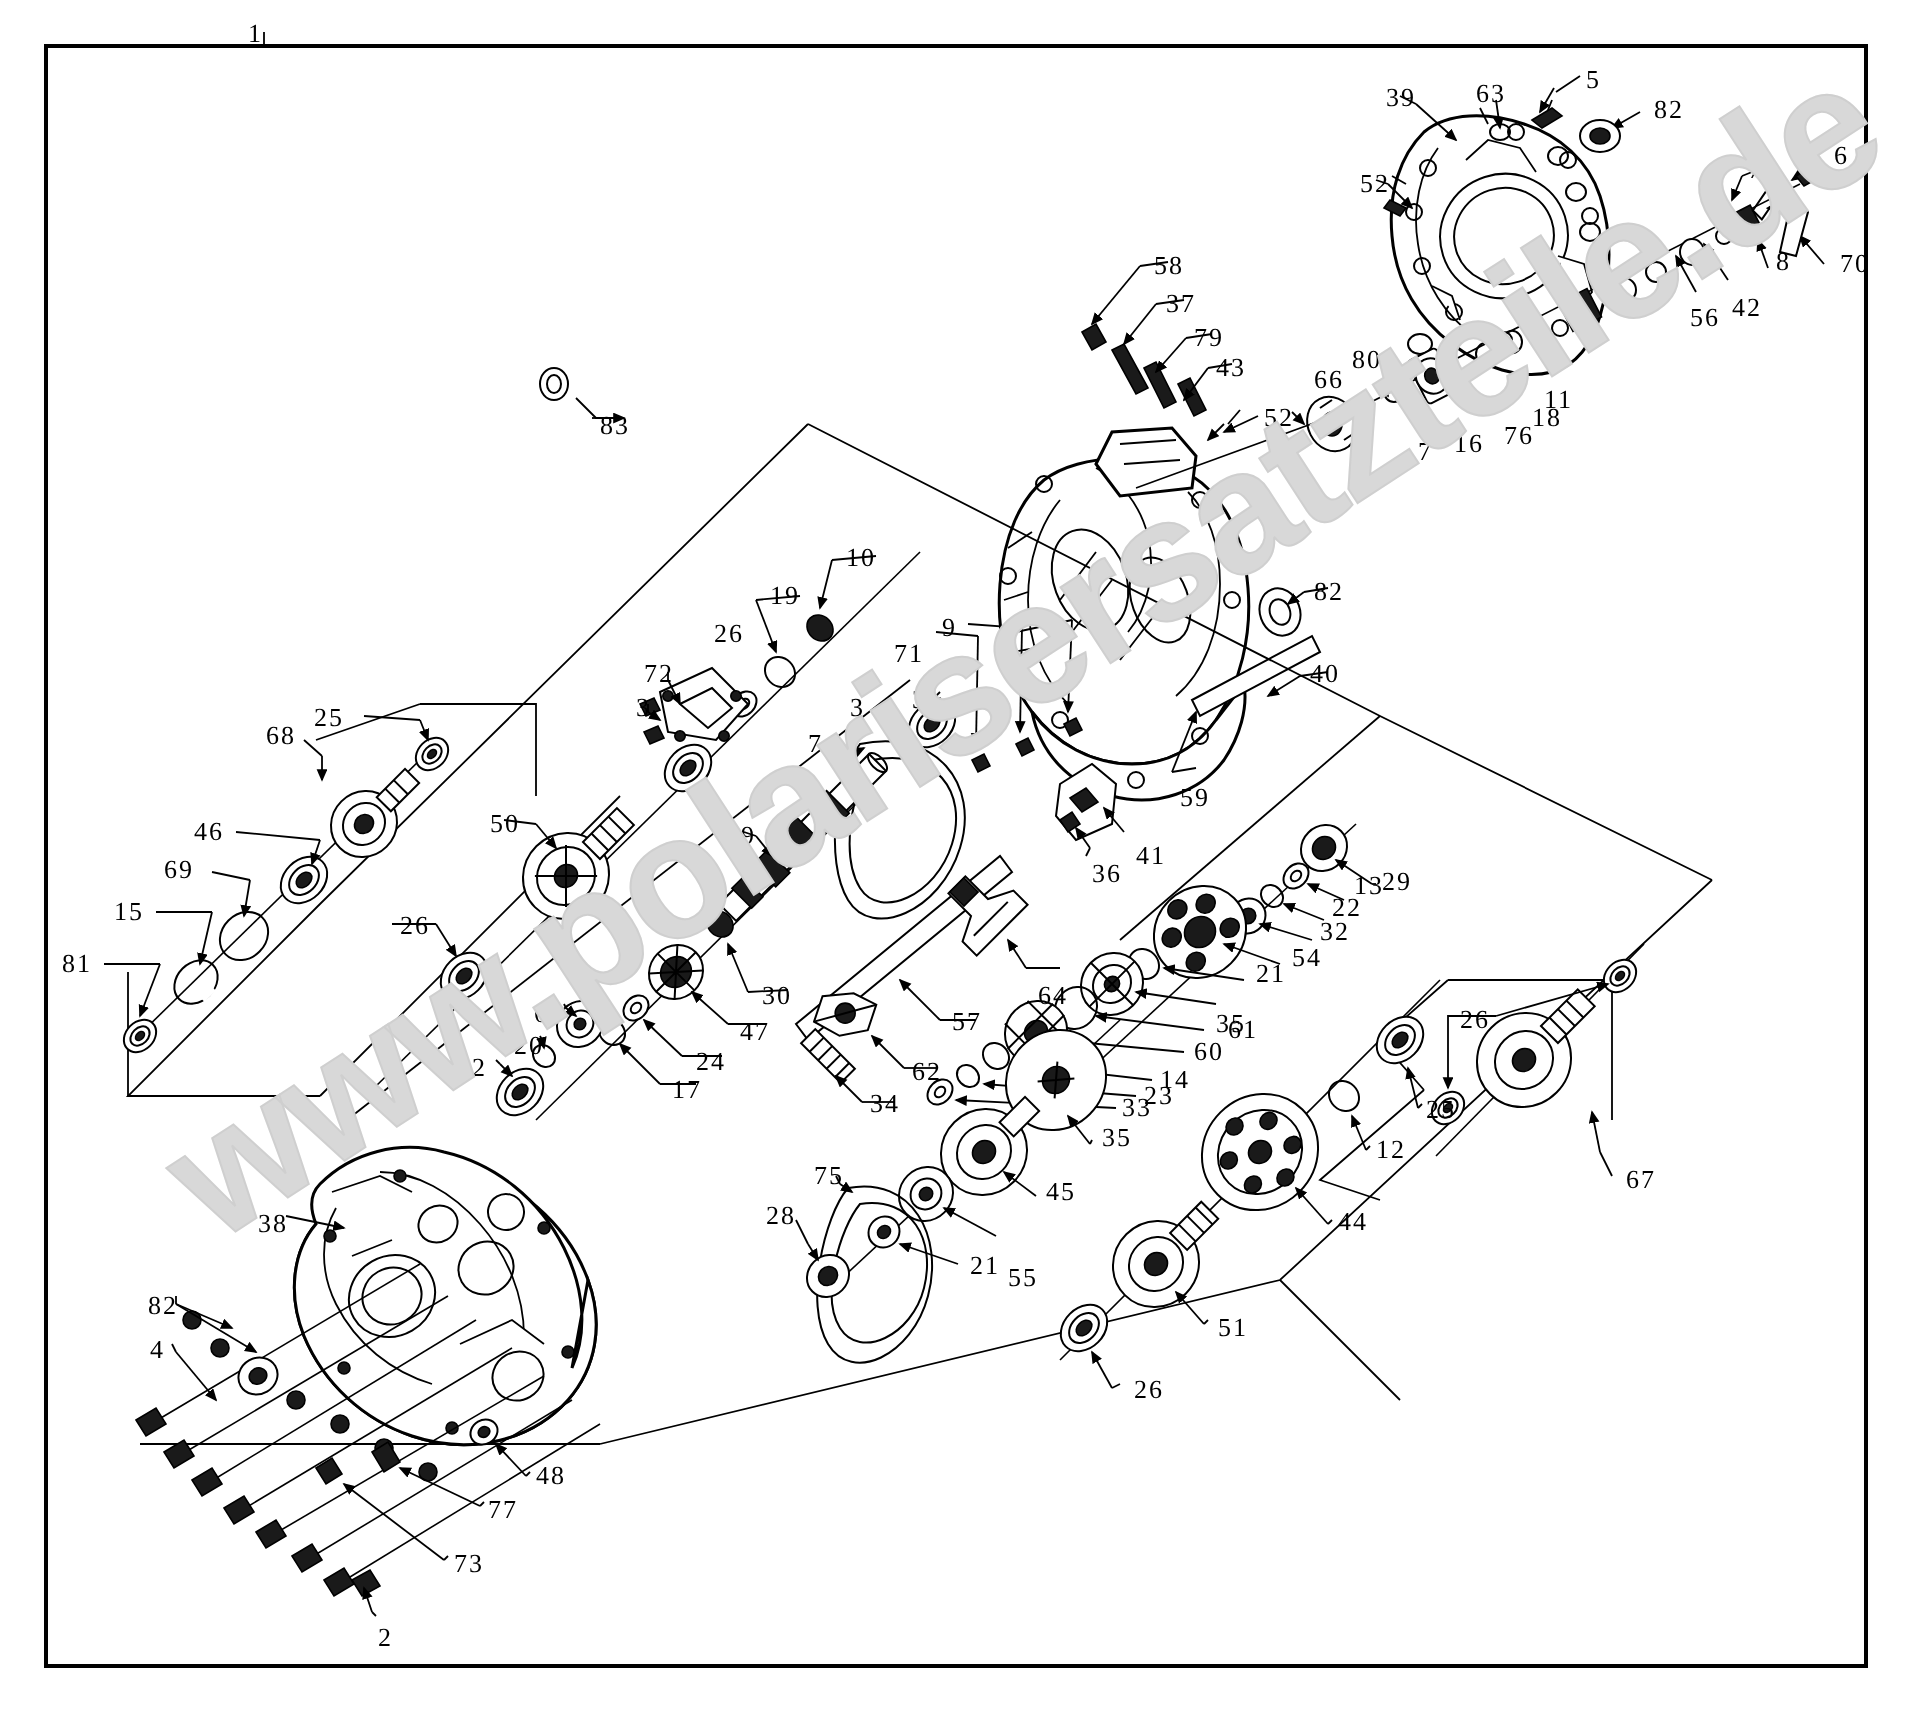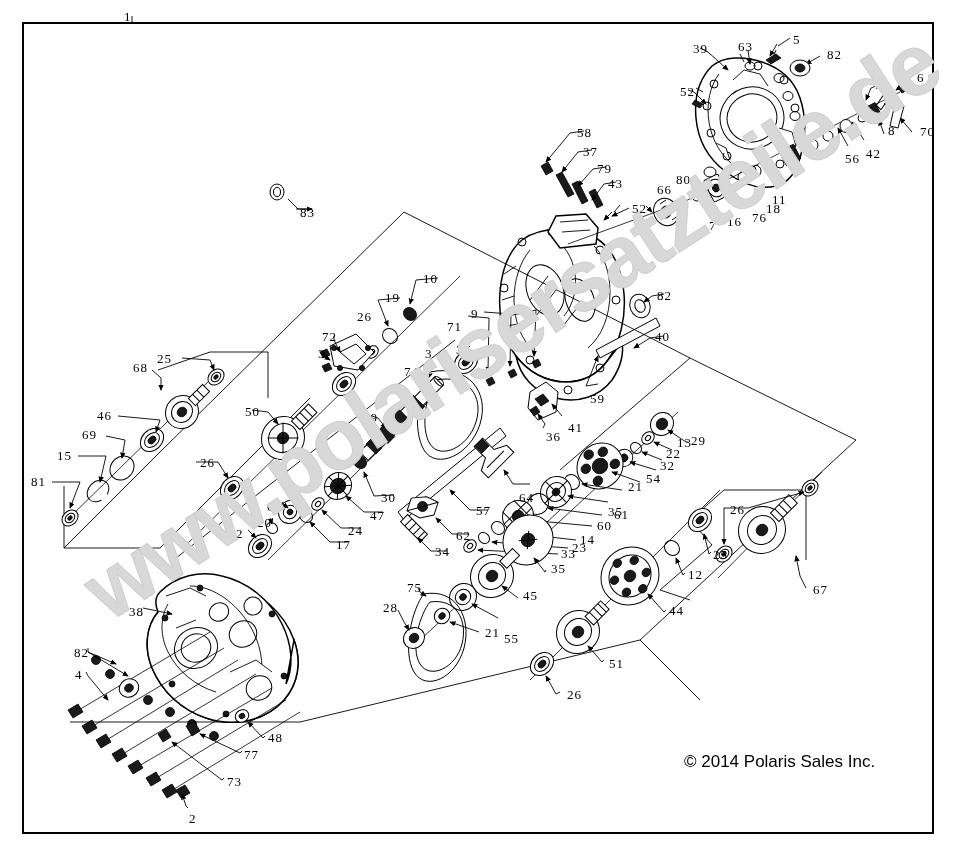--- a/index.html
+++ b/index.html
@@ -774,15 +774,14 @@
     <span class="callout" style="left:74px;top:646px;">82</span>
     <span class="callout" style="left:75px;top:668px;">4</span>
     <span class="callout" style="left:268px;top:731px;">48</span>
     <span class="callout" style="left:244px;top:748px;">77</span>
     <span class="callout" style="left:227px;top:775px;">73</span>
     <span class="callout" style="left:189px;top:812px;">2</span>
   </div>
 
   <div id="watermark">www.polarisersatzteile.de</div>
 
-  <div id="copyright">© 2014 Polaris Sales Inc.</div>
 
 </div>
 
 </body></html>

